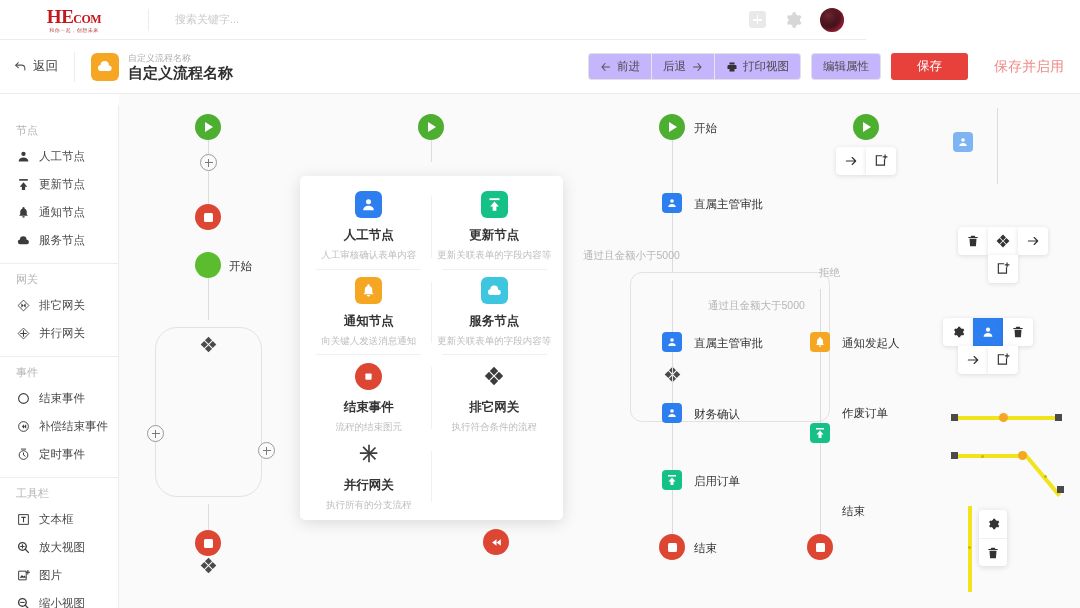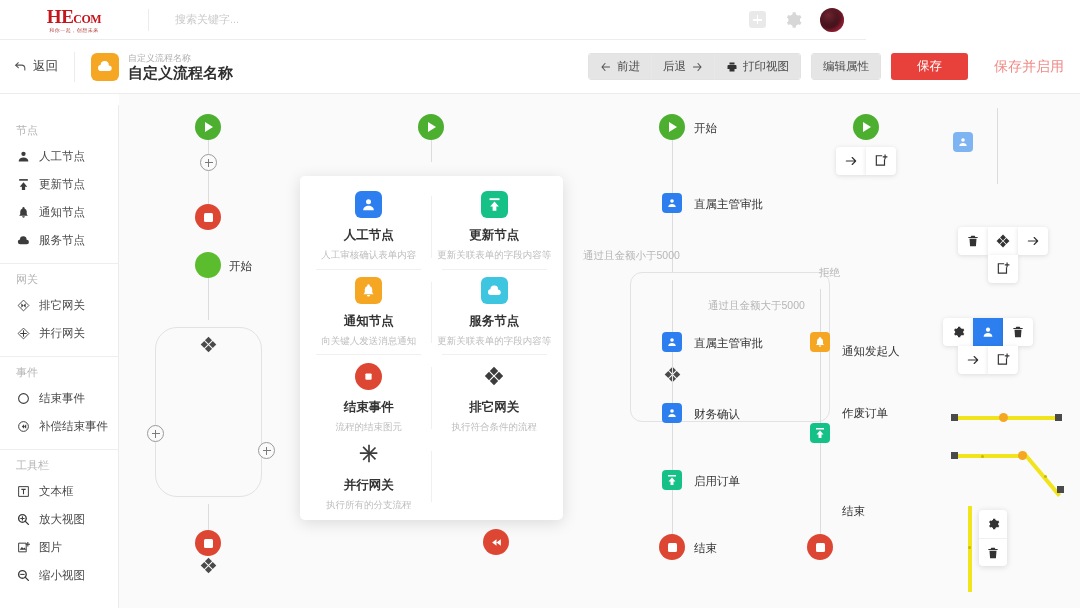--- a/index.html
+++ b/index.html
@@ -45,21 +45,21 @@
   .subdiv { width: 1px; height: 30px; background: #ececec; margin-left: 16px; }
   .modbox { display: flex; align-items: center; gap: 9px; margin-left: 16px; }
   .modicon { width: 28px; height: 28px; border-radius: 6px; background: #f5a623; display:flex; align-items:center; justify-content:center; }
   .modicon svg { width: 16px; height: 16px; fill: #fff; }
   .modtxt-sm { font-size: 9px; color: #b0b0b0; line-height: 12px; }
   .modtxt-lg { font-size: 15px; color: #2f2f2f; font-weight: 600; line-height: 17px; }
   .tools { margin-left: auto; display: flex; align-items: center; margin-right: 16px; }
   .grp { display: flex; border: 1px solid #e2e2e2; border-radius: 3px; overflow: hidden; background: #fff; }
   .tbtn {
     height: 25px; padding: 0 11px; display: flex; align-items: center; gap: 5px;
-    font-size: 11.5px; color: #4a4a4a; background: #e5e5e5; border: none;
+    font-size: 11.5px; color: #4a4a4a; background: #c4b5fd; border: none;
   }
   .tbtn + .tbtn { border-left: 1px solid #e8e8e8; }
   .tbtn svg { width: 12px; height: 12px; }
   .grp2 { margin-left: 10px; }
   .savebtn {
     margin-left: 10px; height: 27px; padding: 0 26px; border-radius: 3px;
     background: #e8413c; color: #fff; font-size: 12.5px; border: none;
     display: flex; align-items: center;
   }
   .savelink { margin-left: 26px; font-size: 14px; color: #f08a86; }
@@ -287,20 +287,27 @@
         </svg>
       <span>结束事件</span>
     </div>
     <div class="sb-item">
       <svg viewBox="0 0 24 24">
           <circle cx="12" cy="12" r="9" fill="none" stroke="#3c3c3c" stroke-width="1.8"></circle>
           <path d="M13 8l-4 4 4 4zm4 0l-4 4 4 4z"></path>
         </svg>
       <span>补偿结束事件</span>
     </div>
+    <div class="sb-item">
+      <svg viewBox="0 0 24 24">
+          <circle cx="12" cy="13" r="8" fill="none" stroke="#3c3c3c" stroke-width="1.8"></circle>
+          <path fill="none" stroke="#3c3c3c" stroke-width="1.8" stroke-linecap="round" d="M12 9v4l3 2M8 2h8"></path>
+        </svg>
+      <span>定时事件</span>
+    </div>
 
     <div class="sb-split"></div>
     <div class="sec-title">工具栏</div>
     <div class="sb-item">
       <svg viewBox="0 0 24 24">
           <path fill="none" stroke="#3c3c3c" stroke-width="1.8" d="M3 3h18v18H3z"></path>
           <path d="M8 7h8v2h-3v8h-2V9H8z"></path>
         </svg>
       <span>文本框</span>
     </div>
@@ -541,21 +548,21 @@
         </div>
     </div>
     <div class="lbl" style="left:575px; top:447px;">结束</div>
 
     <div class="vline" style="left:701px; top:195px; height:50px;"></div>
     <div class="node sqnode orange" style="left:691px; top:238px;">
       <svg viewBox="0 0 24 24">
           <path d="M12 2a2 2 0 012 2v.6a6 6 0 014 5.6V15l2 3H4l2-3v-4.8a6 6 0 014-5.6V4a2 2 0 012-2zM9.5 19h5a2.5 2.5 0 01-5 0z"></path>
         </svg>
     </div>
-    <div class="lbl" style="left:723px; top:250px;">通知发起人</div>
+    <div class="lbl" style="left:723px; top:242px;">通知发起人</div>
     <div class="vline" style="left:701px; top:258px; height:78px;"></div>
 
     <div class="node sqnode green" style="left:691px; top:329px;">
       <svg viewBox="0 0 24 24">
           <path d="M4 2h16v3H4z"></path>
           <path d="M12 7l7 8h-4v7H9v-7H5z"></path>
         </svg>
     </div>
     <div class="lbl" style="left:723px; top:312px;">作废订单</div>
     <div class="vline" style="left:701px; top:349px; height:92px;"></div>

